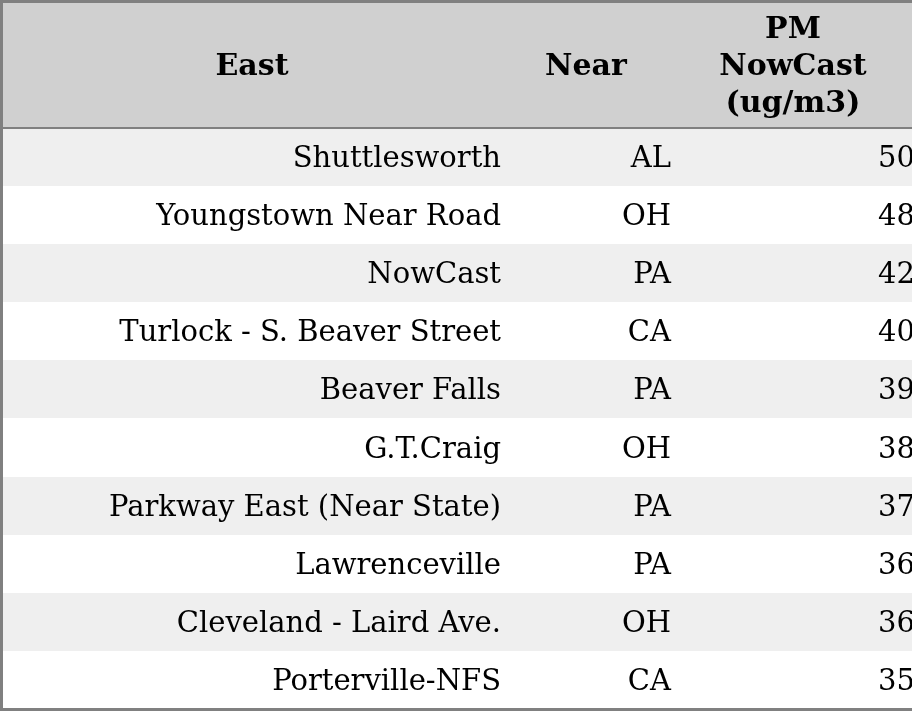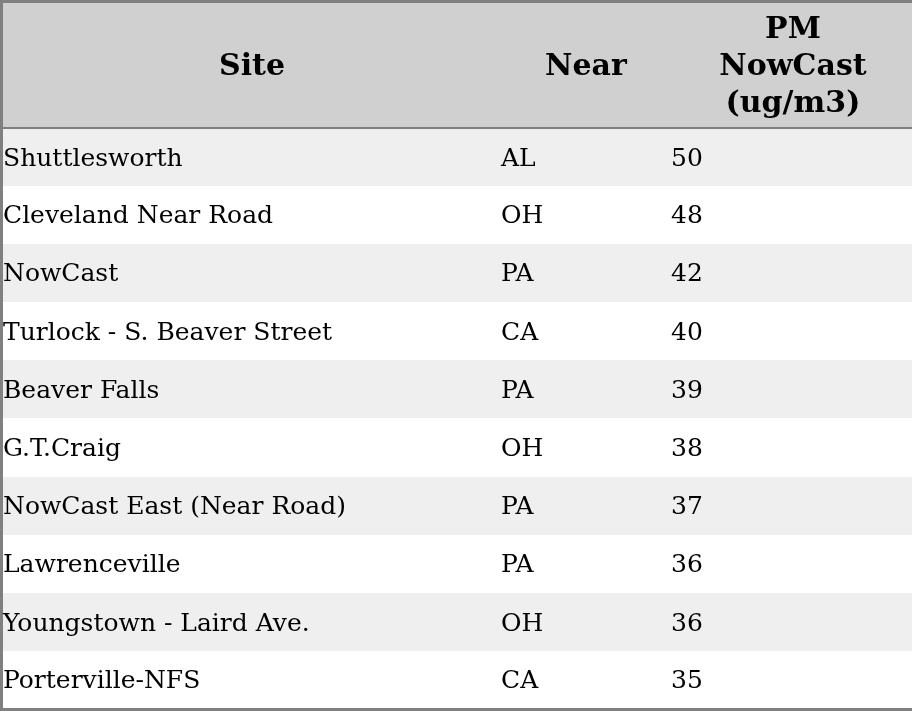--- a/index.html
+++ b/index.html
@@ -42,53 +42,53 @@
   tbody tr {
     height: 58px;
   }
   tbody tr:nth-child(odd) {
     background: #efefef;
   }
   tbody tr:nth-child(even) {
     background: #ffffff;
   }
   tbody td {
-    font-size: 25px;
-    text-align: left;
+    font-size: 29px;
+    text-align: right;
     vertical-align: middle;
     padding: 0;
     white-space: nowrap;
   }
   .col-site  { width: 498px; }
   .col-state { width: 170px; }
   .col-pm    { width: 244px; }
 </style>
 </head>
 <body>
 
 <div class="table-wrap">
   <table class="pm-table">
     <thead>
       <tr>
-        <th class="col-site">Site</th>
+        <th class="col-site">East</th>
         <th class="col-state">Near</th>
         <th class="col-pm">
           <div class="pm-header-inner">PM NowCast (ug/m3)</div>
         </th>
       </tr>
     </thead>
     <tbody id="table-body">
   <tr>
     <td class="col-site">Shuttlesworth</td>
     <td class="col-state">AL</td>
     <td class="col-pm">50</td>
   </tr>
 
   <tr>
-    <td class="col-site">Cleveland Near Road</td>
+    <td class="col-site">Youngstown Near Road</td>
     <td class="col-state">OH</td>
     <td class="col-pm">48</td>
   </tr>
 
   <tr>
     <td class="col-site">NowCast</td>
     <td class="col-state">PA</td>
     <td class="col-pm">42</td>
   </tr>
 
@@ -104,33 +104,33 @@
     <td class="col-pm">39</td>
   </tr>
 
   <tr>
     <td class="col-site">G.T.Craig</td>
     <td class="col-state">OH</td>
     <td class="col-pm">38</td>
   </tr>
 
   <tr>
-    <td class="col-site">NowCast East (Near Road)</td>
+    <td class="col-site">Parkway East (Near State)</td>
     <td class="col-state">PA</td>
     <td class="col-pm">37</td>
   </tr>
 
   <tr>
     <td class="col-site">Lawrenceville</td>
     <td class="col-state">PA</td>
     <td class="col-pm">36</td>
   </tr>
 
   <tr>
-    <td class="col-site">Youngstown - Laird Ave.</td>
+    <td class="col-site">Cleveland - Laird Ave.</td>
     <td class="col-state">OH</td>
     <td class="col-pm">36</td>
   </tr>
 
   <tr>
     <td class="col-site">Porterville-NFS</td>
     <td class="col-state">CA</td>
     <td class="col-pm">35</td>
   </tr>
 </tbody>

